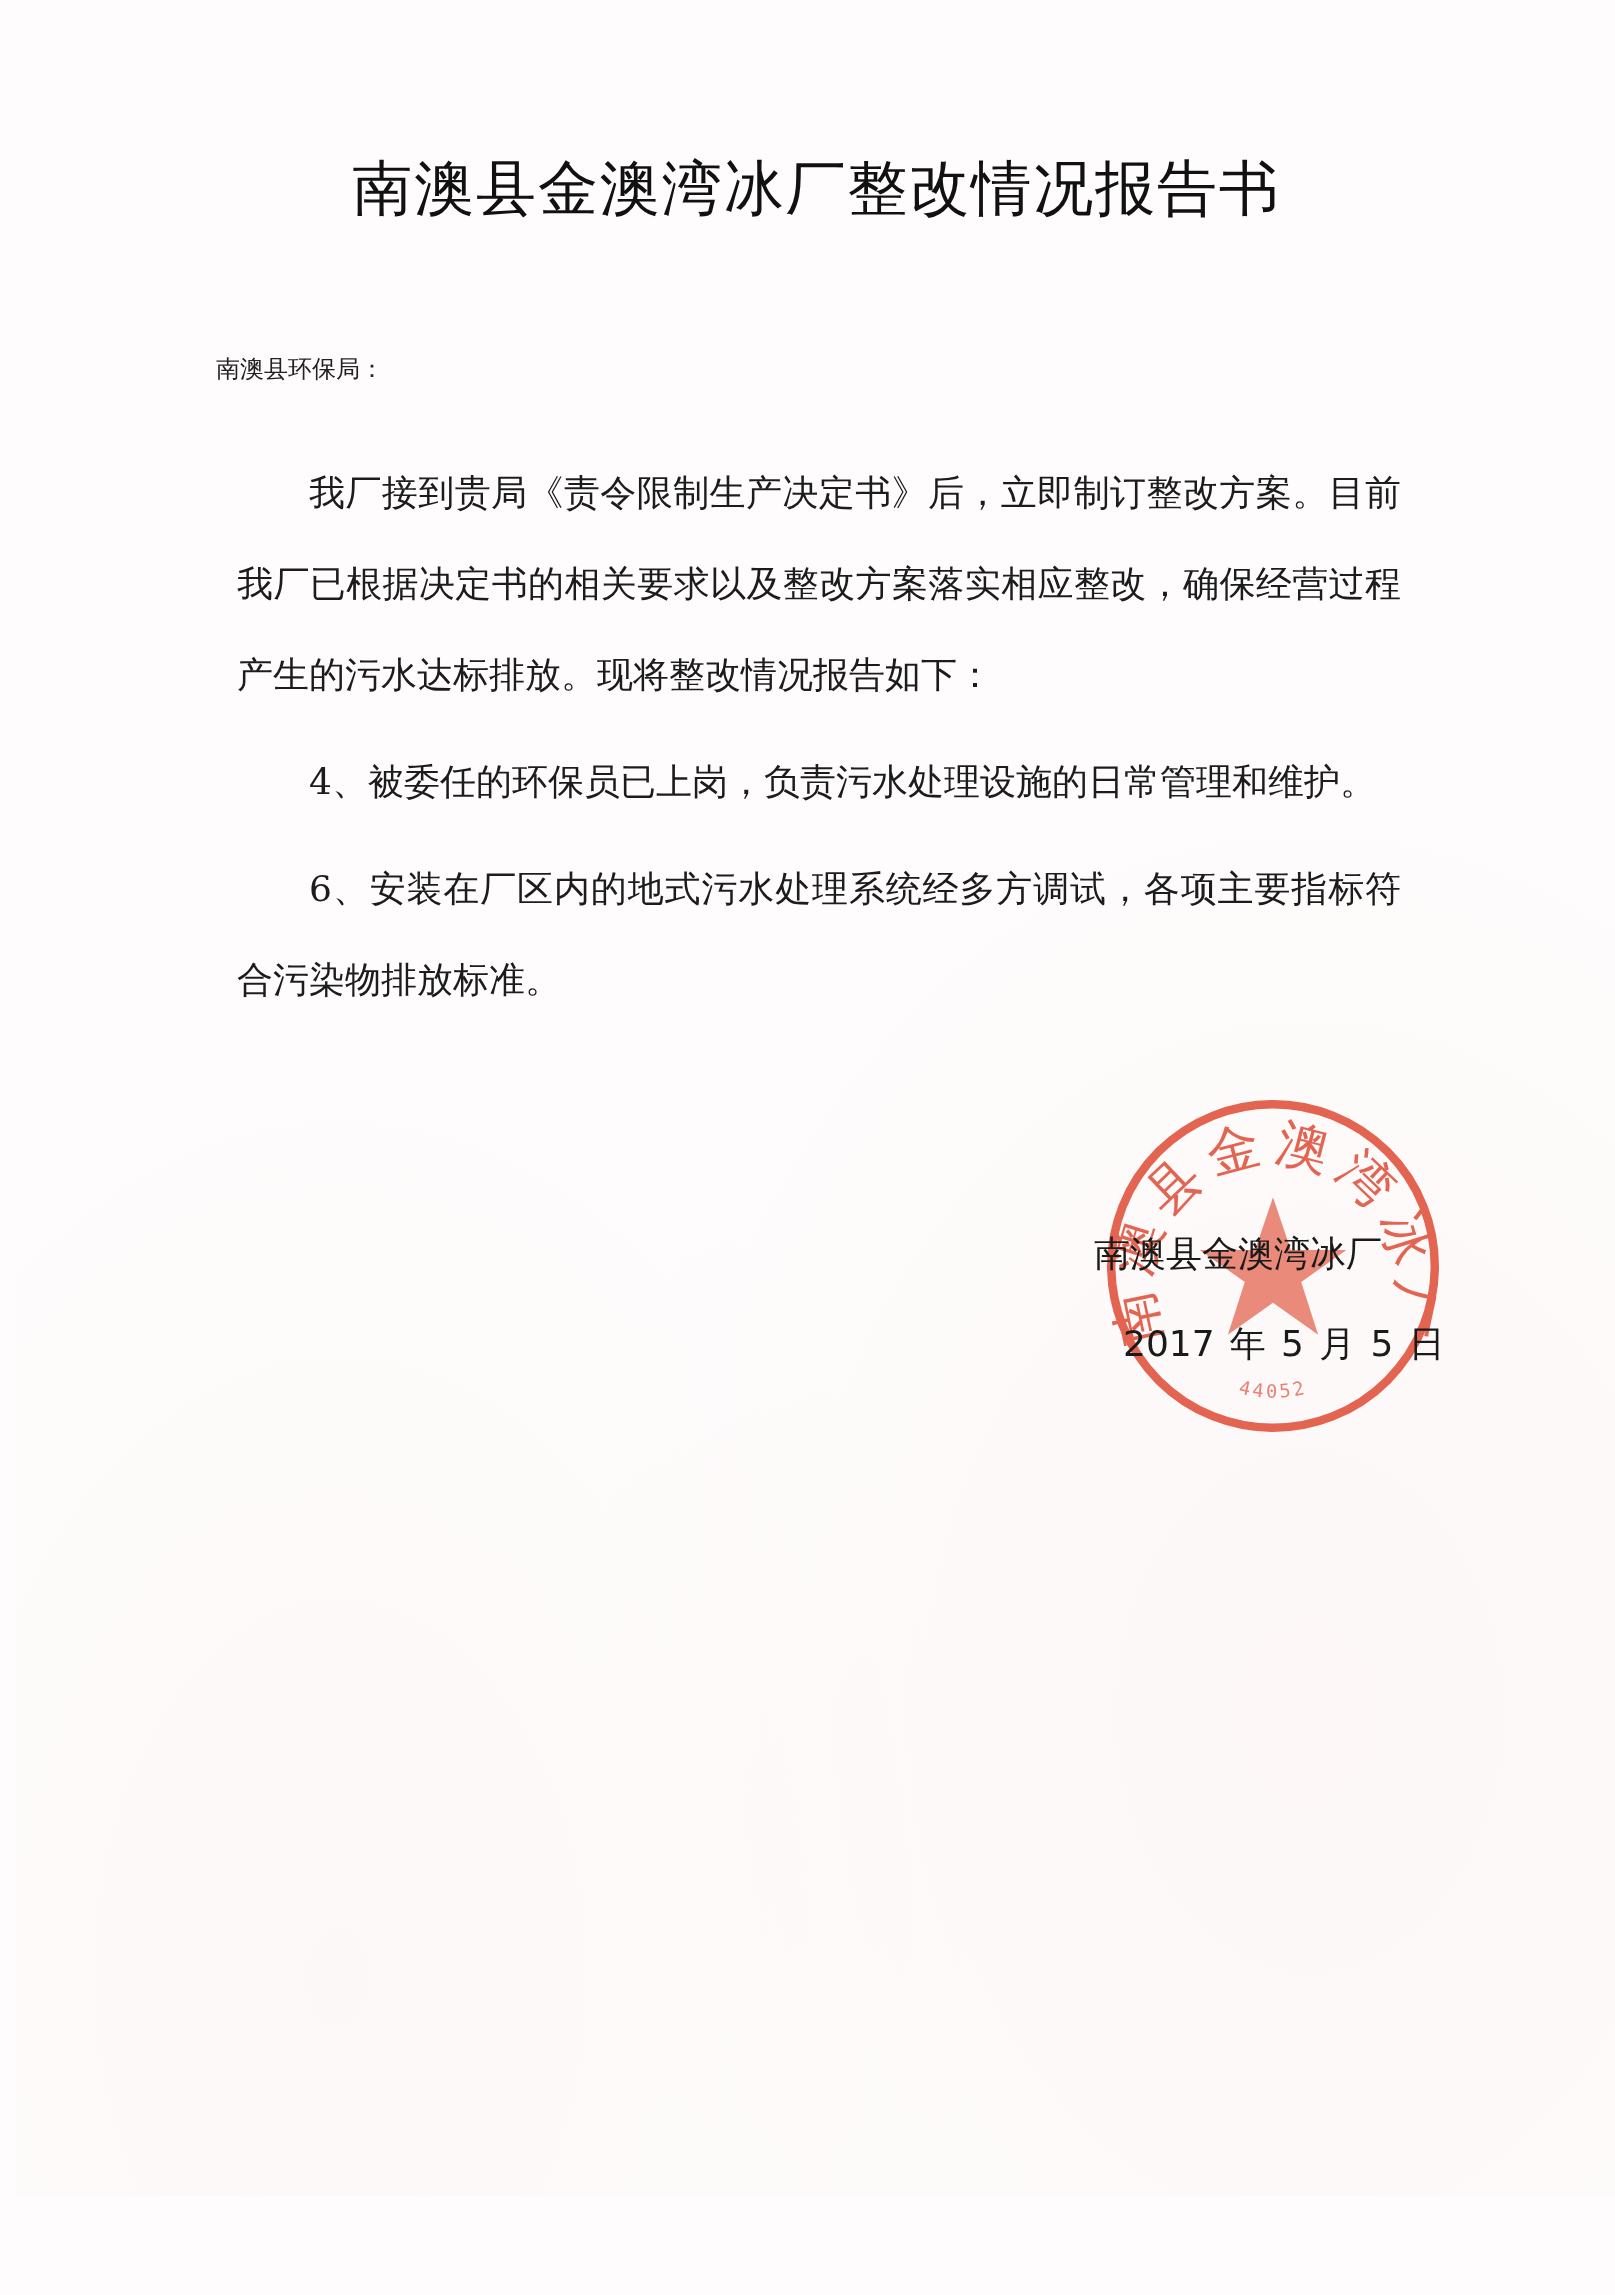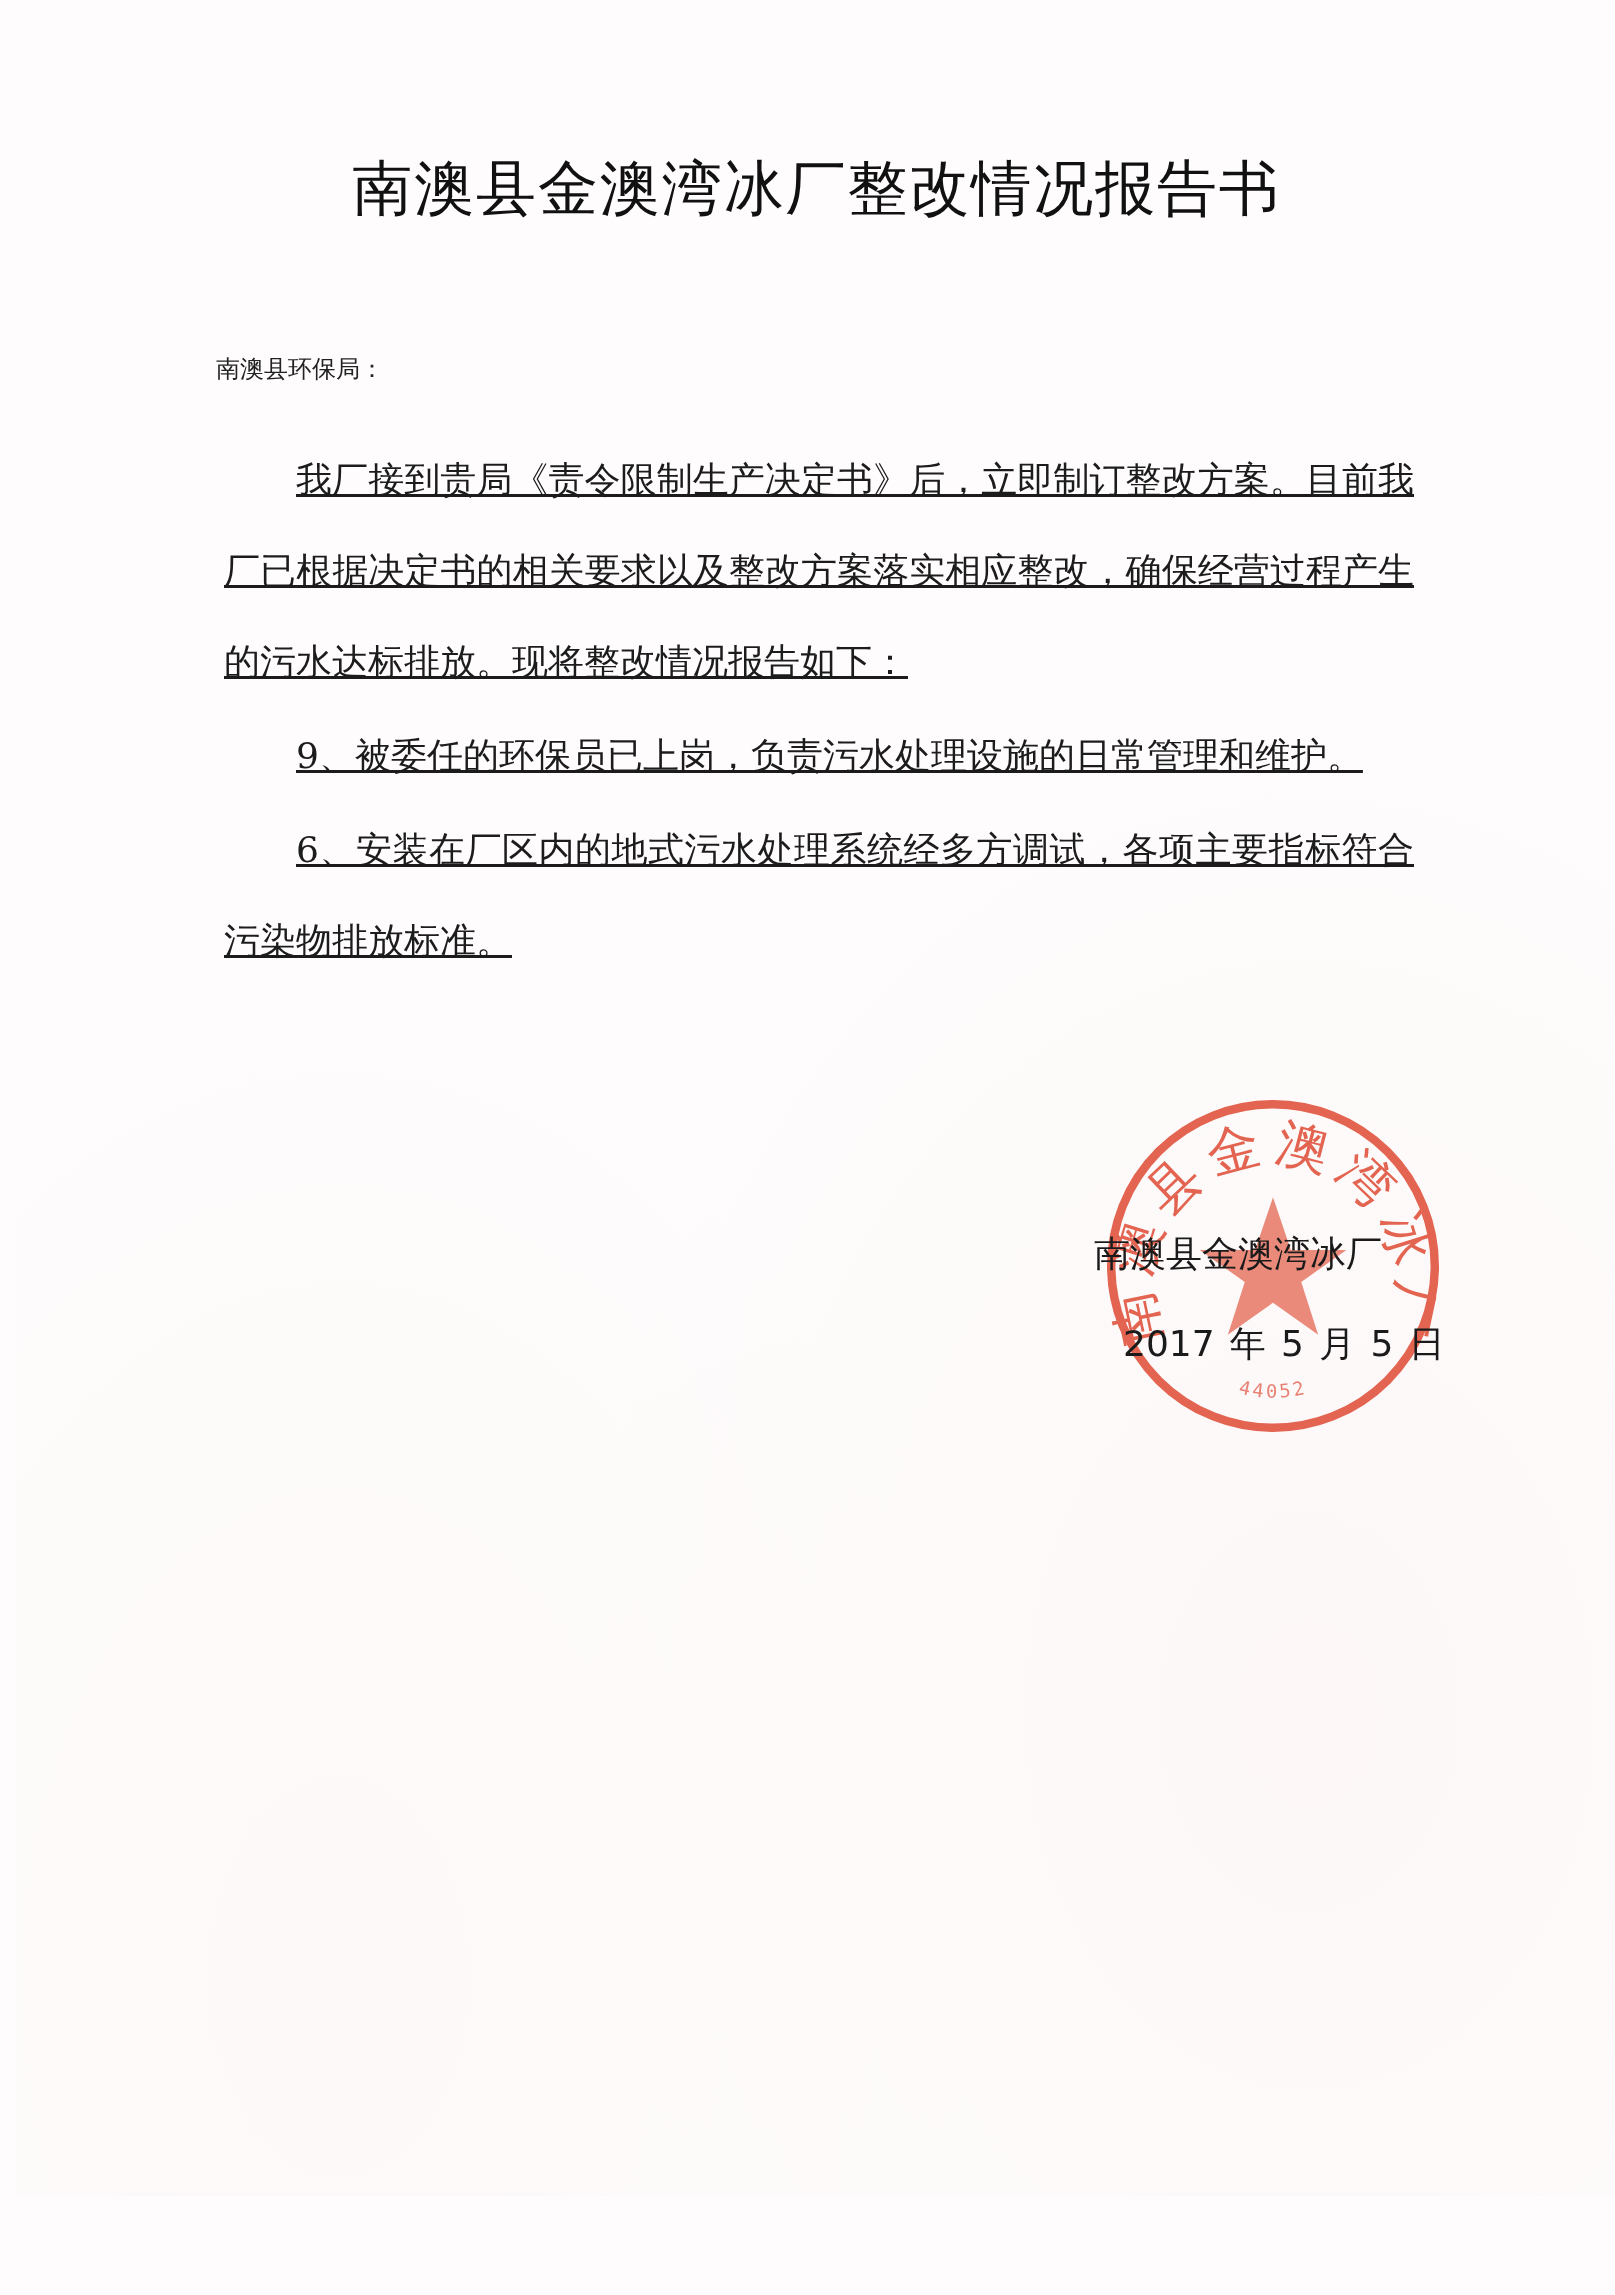--- a/index.html
+++ b/index.html
@@ -49,23 +49,22 @@
       left: 205px;
       top: 431px;
       width: 1196px;
       font-size: 36px;
       line-height: 91px;
       text-align: justify;
       text-align-last: left;
       color: #1c1c1c;
     }
     .body-text p {
-      margin: 3px;
+      margin: 16px;
       text-indent: 2em;
-      text-decoration: underline;
     }
     .signature {
       position: absolute;
       left: 1078px;
       top: 1230px;
       font-size: 36px;
       color: #1a1a1a;
       z-index: 3;
     }
     .date {
@@ -92,21 +91,21 @@
 <body>
 
 <div class="page">
 
   <h1 class="title">南澳县金澳湾冰厂整改情况报告书</h1>
 
   <div class="salutation">南澳县环保局：</div>
 
   <div class="body-text">
     <p>我厂接到贵局《责令限制生产决定书》后，立即制订整改方案。目前我厂已根据决定书的相关要求以及整改方案落实相应整改，确保经营过程产生的污水达标排放。现将整改情况报告如下：</p>
-    <p>9、被委任的环保员已上岗，负责污水处理设施的日常管理和维护。</p>
+    <p>4、被委任的环保员已上岗，负责污水处理设施的日常管理和维护。</p>
     <p>6、安装在厂区内的地式污水处理系统经多方调试，各项主要指标符合污染物排放标准。</p>
   </div>
 
   <svg class="seal" viewBox="0 0 370 370">
     <defs>
       <path id="sealArc" d="M 70 265 A 130 130 0 1 1 300 265" fill="none"></path>
       <path id="sealBottomArc" d="M 105 300 A 140 140 0 0 0 265 300" fill="none"></path>
     </defs>
     <circle cx="185" cy="185" r="172" fill="none" stroke="#e0503a" stroke-width="9"></circle>
     <text font-size="56" fill="#e0503a" font-family="DejaVu Sans, sans-serif" letter-spacing="10">

